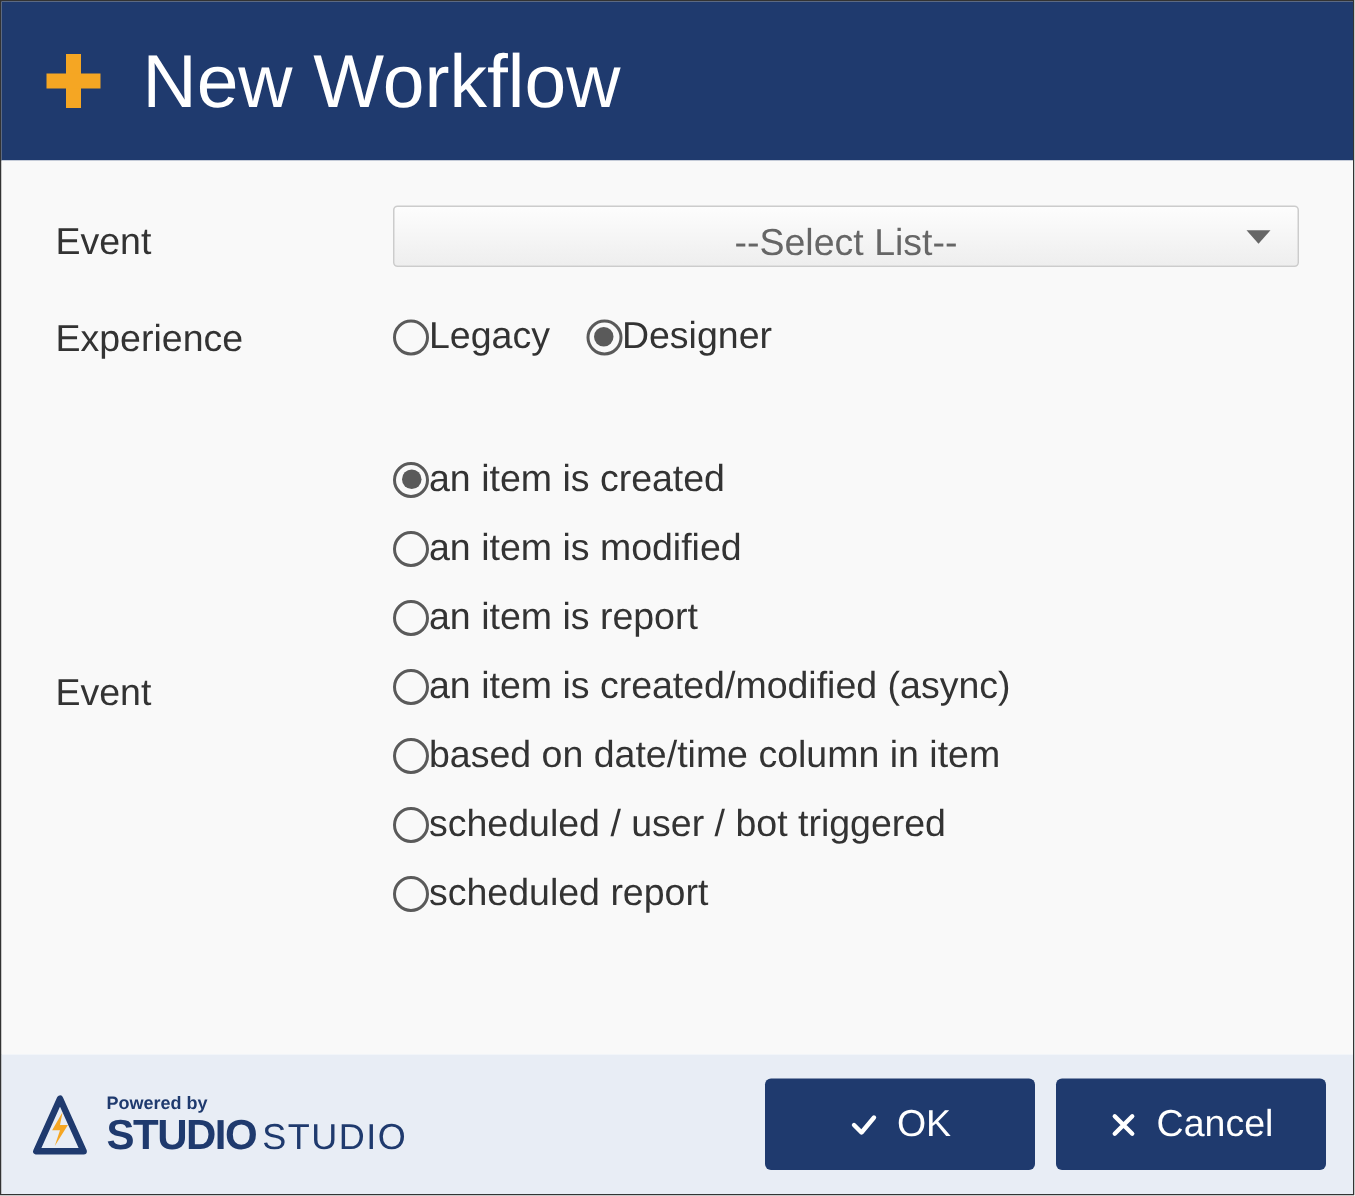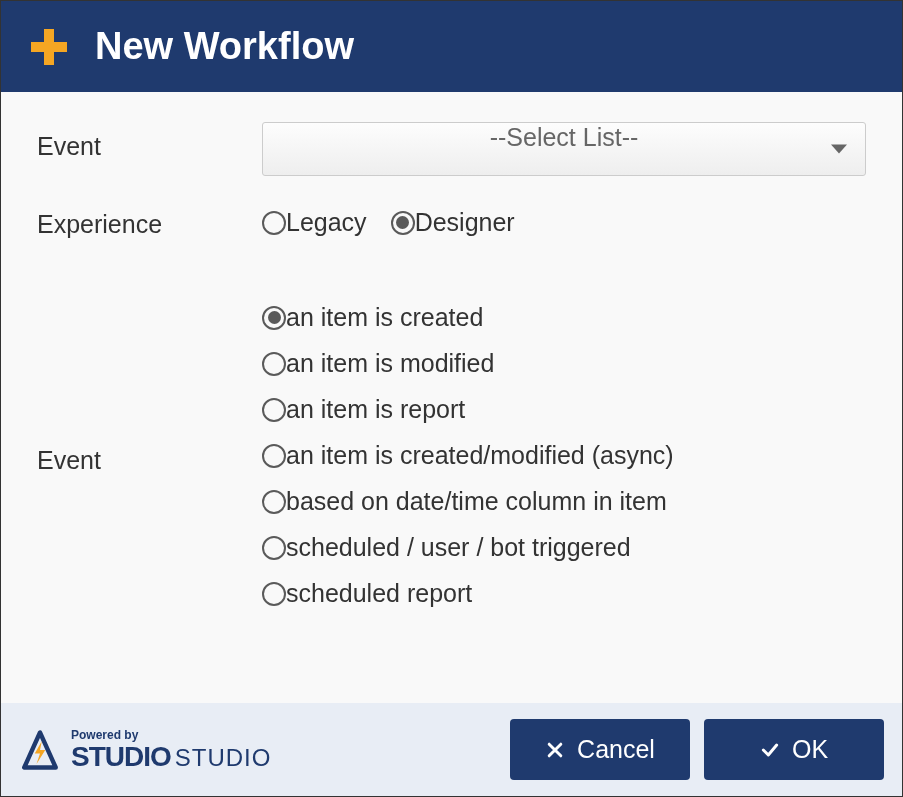--- a/index.html
+++ b/index.html
@@ -44,22 +44,22 @@
       transform: translateX(-50%);
     }
     .plus-icon::after {
       top: 50%;
       left: 0;
       height: 10px;
       width: 100%;
       transform: translateY(-50%);
     }
     .header-title {
-      font-size: 38px;
-      font-weight: 700;
+      font-size: 50px;
+      font-weight: 400;
     }
     .body {
       flex: 1;
       background: #f9f9f9;
       padding: 30px 36px 20px 36px;
     }
     .form-row {
       display: flex;
       align-items: flex-start;
       margin-bottom: 24px;
@@ -75,23 +75,23 @@
       flex-shrink: 0;
     }
     .form-control {
       flex: 1;
     }
     .select-wrap {
       position: relative;
       background: linear-gradient(#fdfdfd, #eeeeee);
       border: 1px solid #ccc;
       border-radius: 3px;
-      height: 54px;
-      display: flex;
-      align-items: flex-start;
+      height: 41px;
+      display: flex;
+      align-items: flex-end;
       justify-content: center;
       cursor: pointer;
     }
     .select-text {
       font-size: 25px;
       color: #666;
     }
     .chevron-down {
       position: absolute;
       right: 18px;
@@ -300,27 +300,27 @@
       <div class="logo-text">
         <span class="powered-by">Powered by</span>
         <span class="nitro-studio">
           <span class="nitro">STUDIO</span>
           <span class="studio">STUDIO</span>
         </span>
       </div>
     </div>
     <div class="btn-group">
       <button class="btn">
+        <svg class="check-svg" viewBox="0 0 24 24">
+          <path d="M4 12 L10 18 L20 6" fill="none" stroke="#fff" stroke-width="3.5" stroke-linecap="round" stroke-linejoin="round"></path>
+        </svg>
+        <span>OK</span>
+      </button>
+      <button class="btn">
         <svg class="x-svg" viewBox="0 0 24 24">
           <path d="M5 5 L19 19 M19 5 L5 19" fill="none" stroke="#fff" stroke-width="3.5" stroke-linecap="round"></path>
         </svg>
         <span>Cancel</span>
       </button>
-      <button class="btn">
-        <svg class="check-svg" viewBox="0 0 24 24">
-          <path d="M4 12 L10 18 L20 6" fill="none" stroke="#fff" stroke-width="3.5" stroke-linecap="round" stroke-linejoin="round"></path>
-        </svg>
-        <span>OK</span>
-      </button>
     </div>
   </div>
 
 </div>
 
 </body></html>

